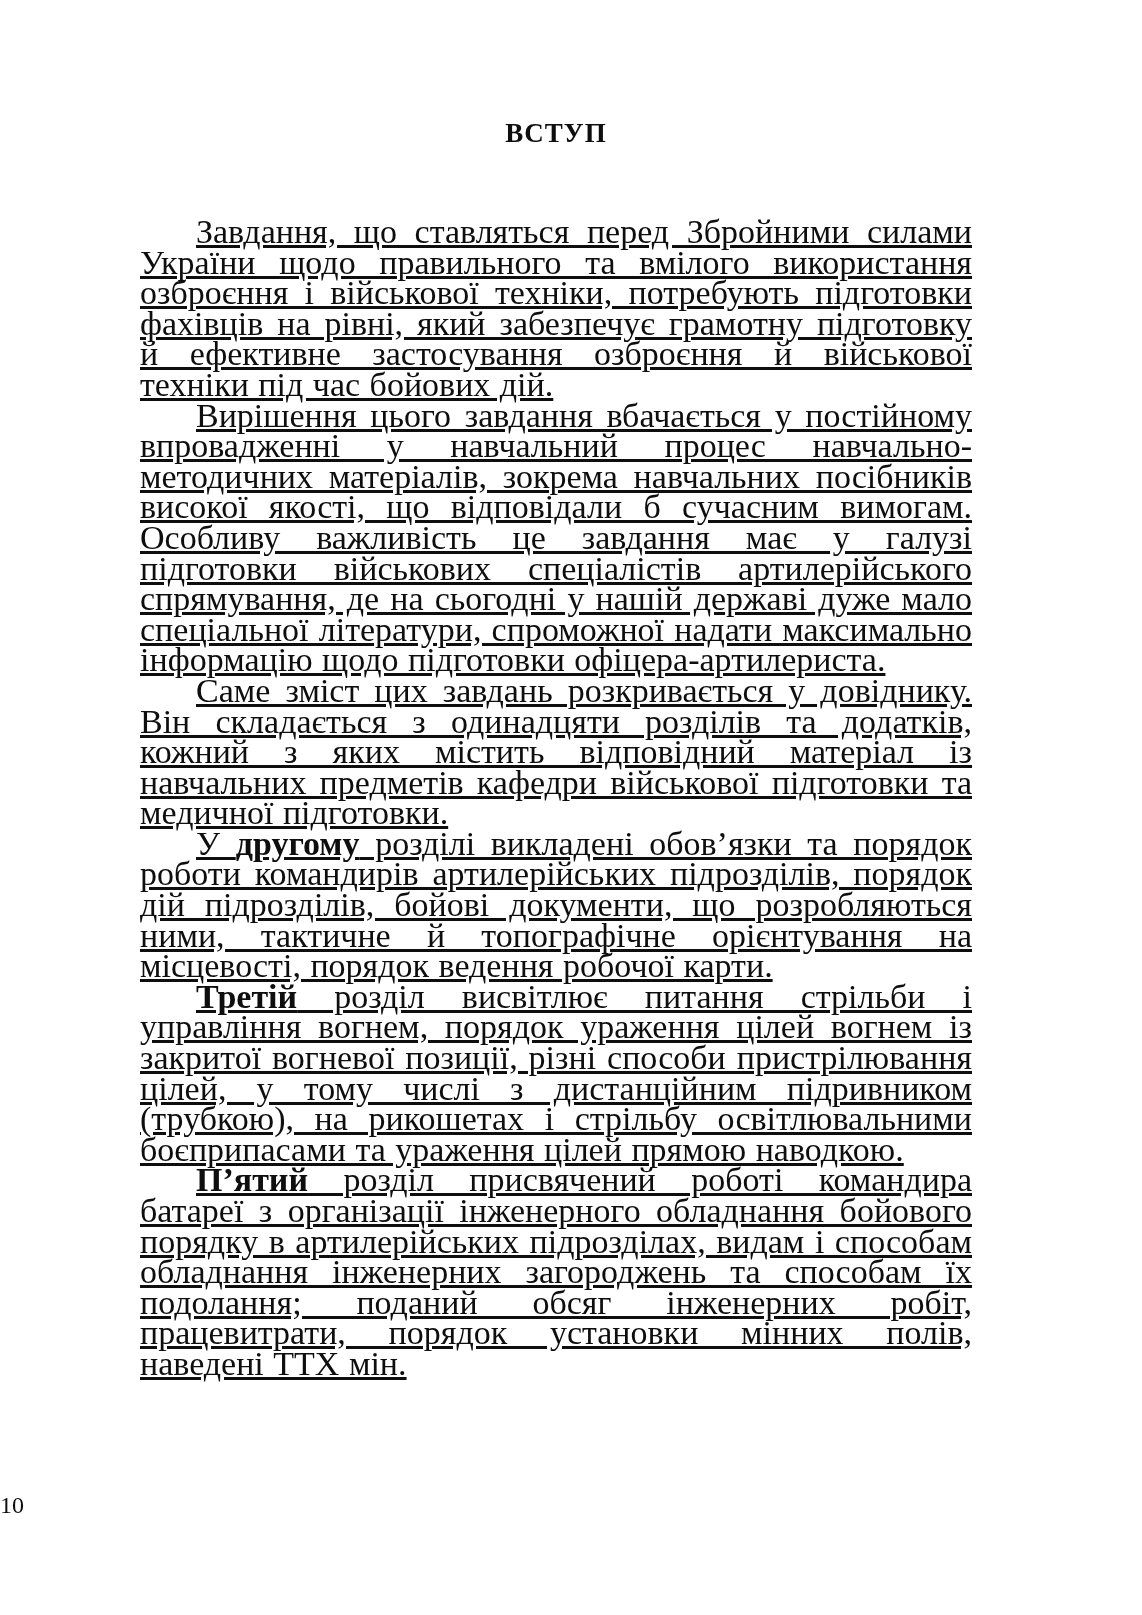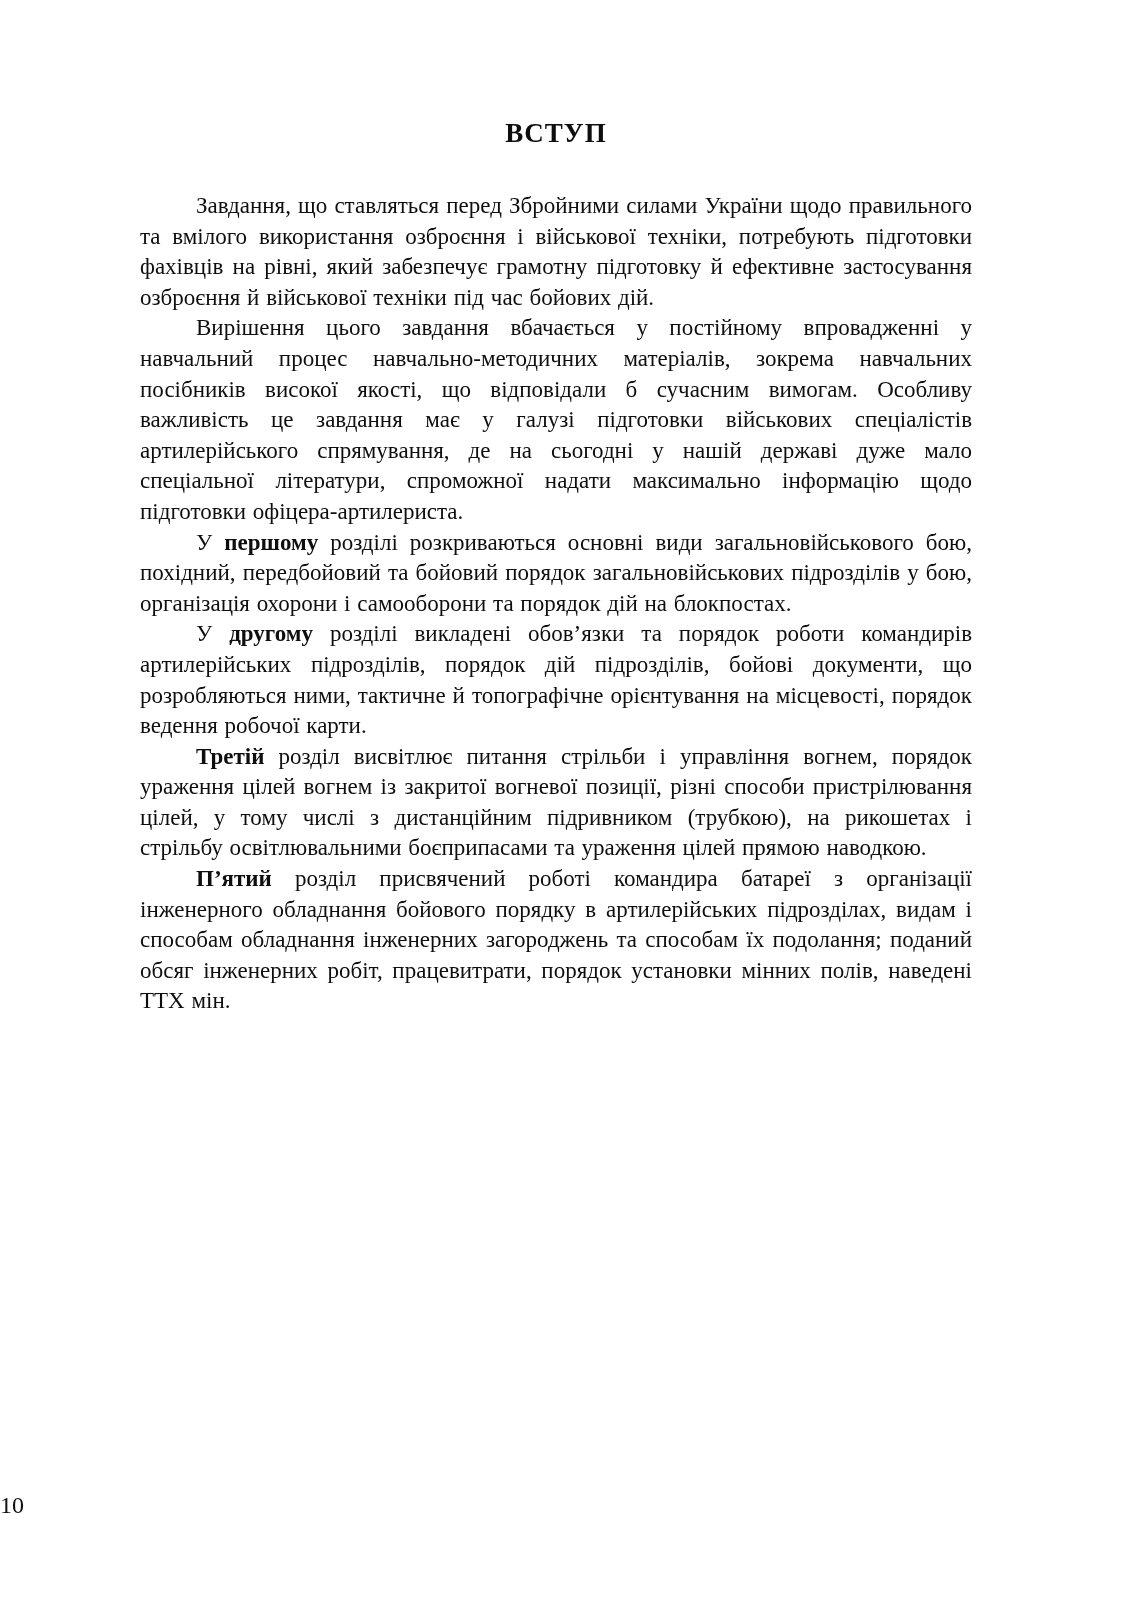--- a/index.html
+++ b/index.html
@@ -16,33 +16,34 @@
     font-family: "Liberation Serif", serif;
     overflow: hidden;
   }
   .content {
     position: absolute;
     left: 140px;
     top: 118px;
     width: 832px;
   }
   .title {
-    margin: 0 0 42px 0;
+    margin: 0 0 68px 0;
     text-align: center;
     font-size: 27px;
     font-weight: bold;
     letter-spacing: 1px;
   }
   .body p {
     margin: 0;
     text-align: justify;
     text-indent: 56px;
-    font-size: 23px;
+    font-size: 34px;
     line-height: 30.6px;
     word-spacing: 1px;
+    text-decoration: underline;
   }
   .body p .b {
     font-weight: bold;
   }
   .page-number {
     position: absolute;
     left: 0;
     top: 1492px;
     width: 100%;
     text-align: left;
@@ -51,20 +52,20 @@
 </style>
 </head>
 <body>
 
 <div class="page">
   <div class="content">
     <h1 class="title">ВСТУП</h1>
     <div class="body">
         <p><span>Завдання, що ставляться перед Збройними силами України щодо правильного та вмілого використання озброєння і військової техніки, потребують підготовки фахівців на рівні, який забезпечує грамотну підготовку й ефективне застосування озброєння й військової техніки під час бойових дій.</span></p>
         <p><span>Вирішення цього завдання вбачається у постійному впровадженні у навчальний процес навчально-методичних матеріалів, зокрема навчальних посібників високої якості, що відповідали б сучасним вимогам. Особливу важливість це завдання має у галузі підготовки військових спеціалістів артилерійського спрямування, де на сьогодні у нашій державі дуже мало спеціальної літератури, спроможної надати максимально інформацію щодо підготовки офіцера-артилериста.</span></p>
-        <p><span>У </span><span class="b">першому</span><span> розділі розкриваються основні види загальновійськового бою, похідний, передбойовий та бойовий порядок загальновійськових підрозділів у бою, організація охорони і самооборони та порядок дій на блокпостах.</span></p>
+        <p><span>Саме зміст цих завдань розкривається у довіднику. Він складається з одинадцяти розділів та додатків, кожний з яких містить відповідний матеріал із навчальних предметів кафедри військової підготовки та медичної підготовки.</span></p>
         <p><span>У </span><span class="b">другому</span><span> розділі викладені обов’язки та порядок роботи командирів артилерійських підрозділів, порядок дій підрозділів, бойові документи, що розробляються ними, тактичне й топографічне орієнтування на місцевості, порядок ведення робочої карти.</span></p>
         <p><span class="b">Третій</span><span> розділ висвітлює питання стрільби і управління вогнем, порядок ураження цілей вогнем із закритої вогневої позиції, різні способи пристрілювання цілей, у тому числі з дистанційним підривником (трубкою), на рикошетах і стрільбу освітлювальними боєприпасами та ураження цілей прямою наводкою.</span></p>
         <p><span class="b">П’ятий</span><span> розділ присвячений роботі командира батареї з організації інженерного обладнання бойового порядку в артилерійських підрозділах, видам і способам обладнання інженерних загороджень та способам їх подолання; поданий обсяг інженерних робіт, працевитрати, порядок установки мінних полів, наведені ТТХ мін.</span></p>
       </div>
   </div>
   <div class="page-number">10</div>
 </div>
 
 </body></html>

